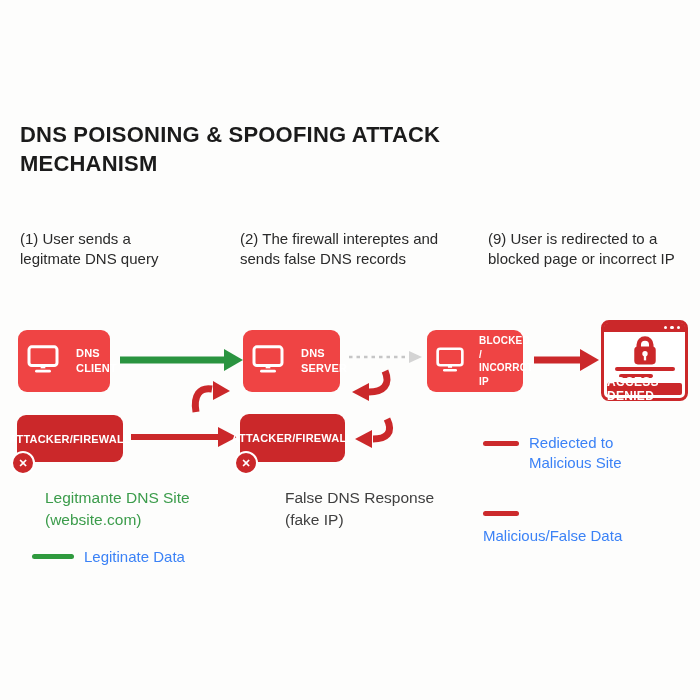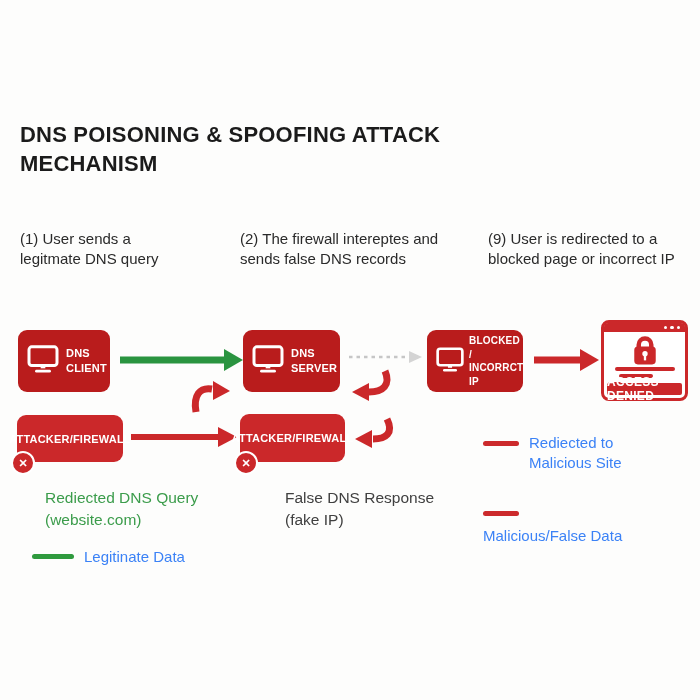--- a/index.html
+++ b/index.html
@@ -16,21 +16,21 @@
 
   .step { position:absolute; font-size:15px; line-height:1.35; color:#2a2a2a; }
   .step-1 { left:20px;  top:229px; width:205px; }
   .step-2 { left:240px; top:229px; width:230px; }
   .step-3 { left:488px; top:229px; width:205px; }
 
   .node {
     position:absolute; border-radius:9px; color:#fff; font-weight:700;
     display:flex; align-items:center; box-sizing:border-box;
   }
-  .node-blue { background:#b91c1c; }
+  .node-blue { background:#ef4444;gap:10px; }
   .node-red  { background:#cb282a; justify-content:center; }
 
   .dns-client { left:18px;  top:330px; width:92px; height:62px; }
   .dns-server { left:243px; top:330px; width:97px; height:62px; }
   .blocked-ip { left:427px; top:330px; width:96px; height:62px; }
   .node-blue .mon { margin-left:9px; flex:0 0 auto; }
   .node-label { font-size:11px; line-height:1.35; margin-left:7px; letter-spacing:.2px; }
   .blocked-ip .node-label { font-size:10px; margin-left:5px; }
 
   .attacker-left   { left:17px;  top:415px; width:106px; height:47px; font-size:11px; }
@@ -187,21 +187,21 @@
         <circle cx="20" cy="22" r="3" fill="#fff"></circle>
         <rect x="18.7" y="23" width="2.6" height="6.5" fill="#fff"></rect>
       </svg>
     </div>
     <div class="bline bline-1"></div>
     <div class="bline bline-2"></div>
     <div class="bline bline-3"></div>
     <div class="denied-banner">ACCESS DENIED</div>
   </div>
 
-  <div class="note note-green pre">Rediected DNS Query
+  <div class="note note-green pre">Legitmante DNS Site
 (website.com)</div>
   <div class="note note-red pre">False DNS Response
 (fake IP)</div>
 
   <div class="legend-item legend-redirected">
     <span class="swatch swatch-red"></span>
     <span class="pre">Rediected to
 Malicious Site</span>
   </div>
   <div class="legend-item legend-malicious">

